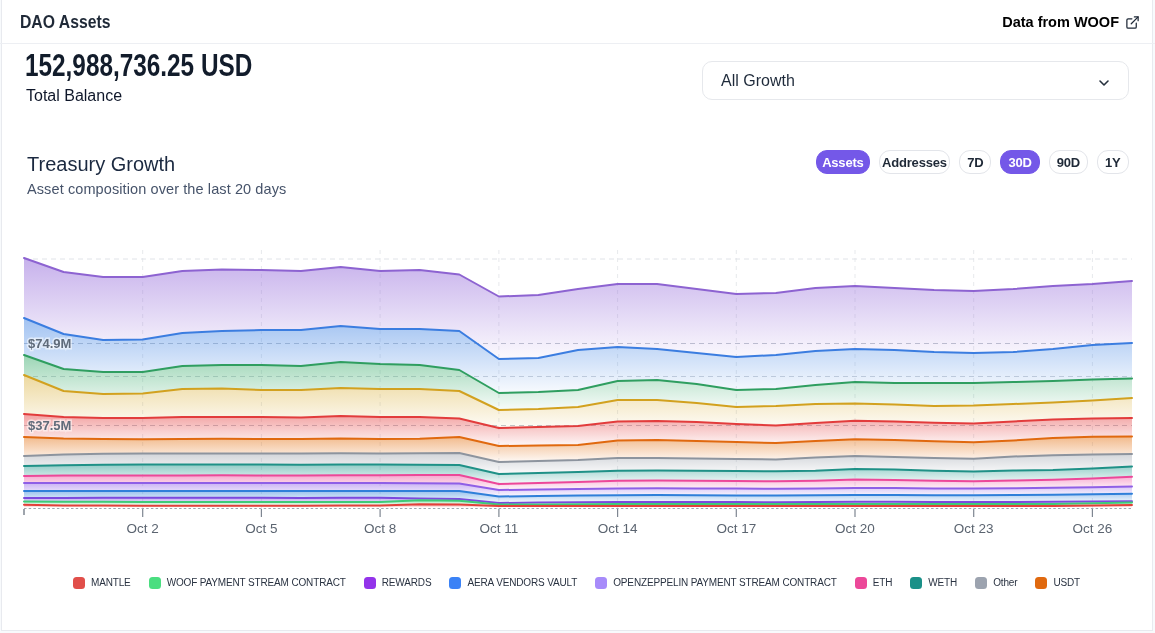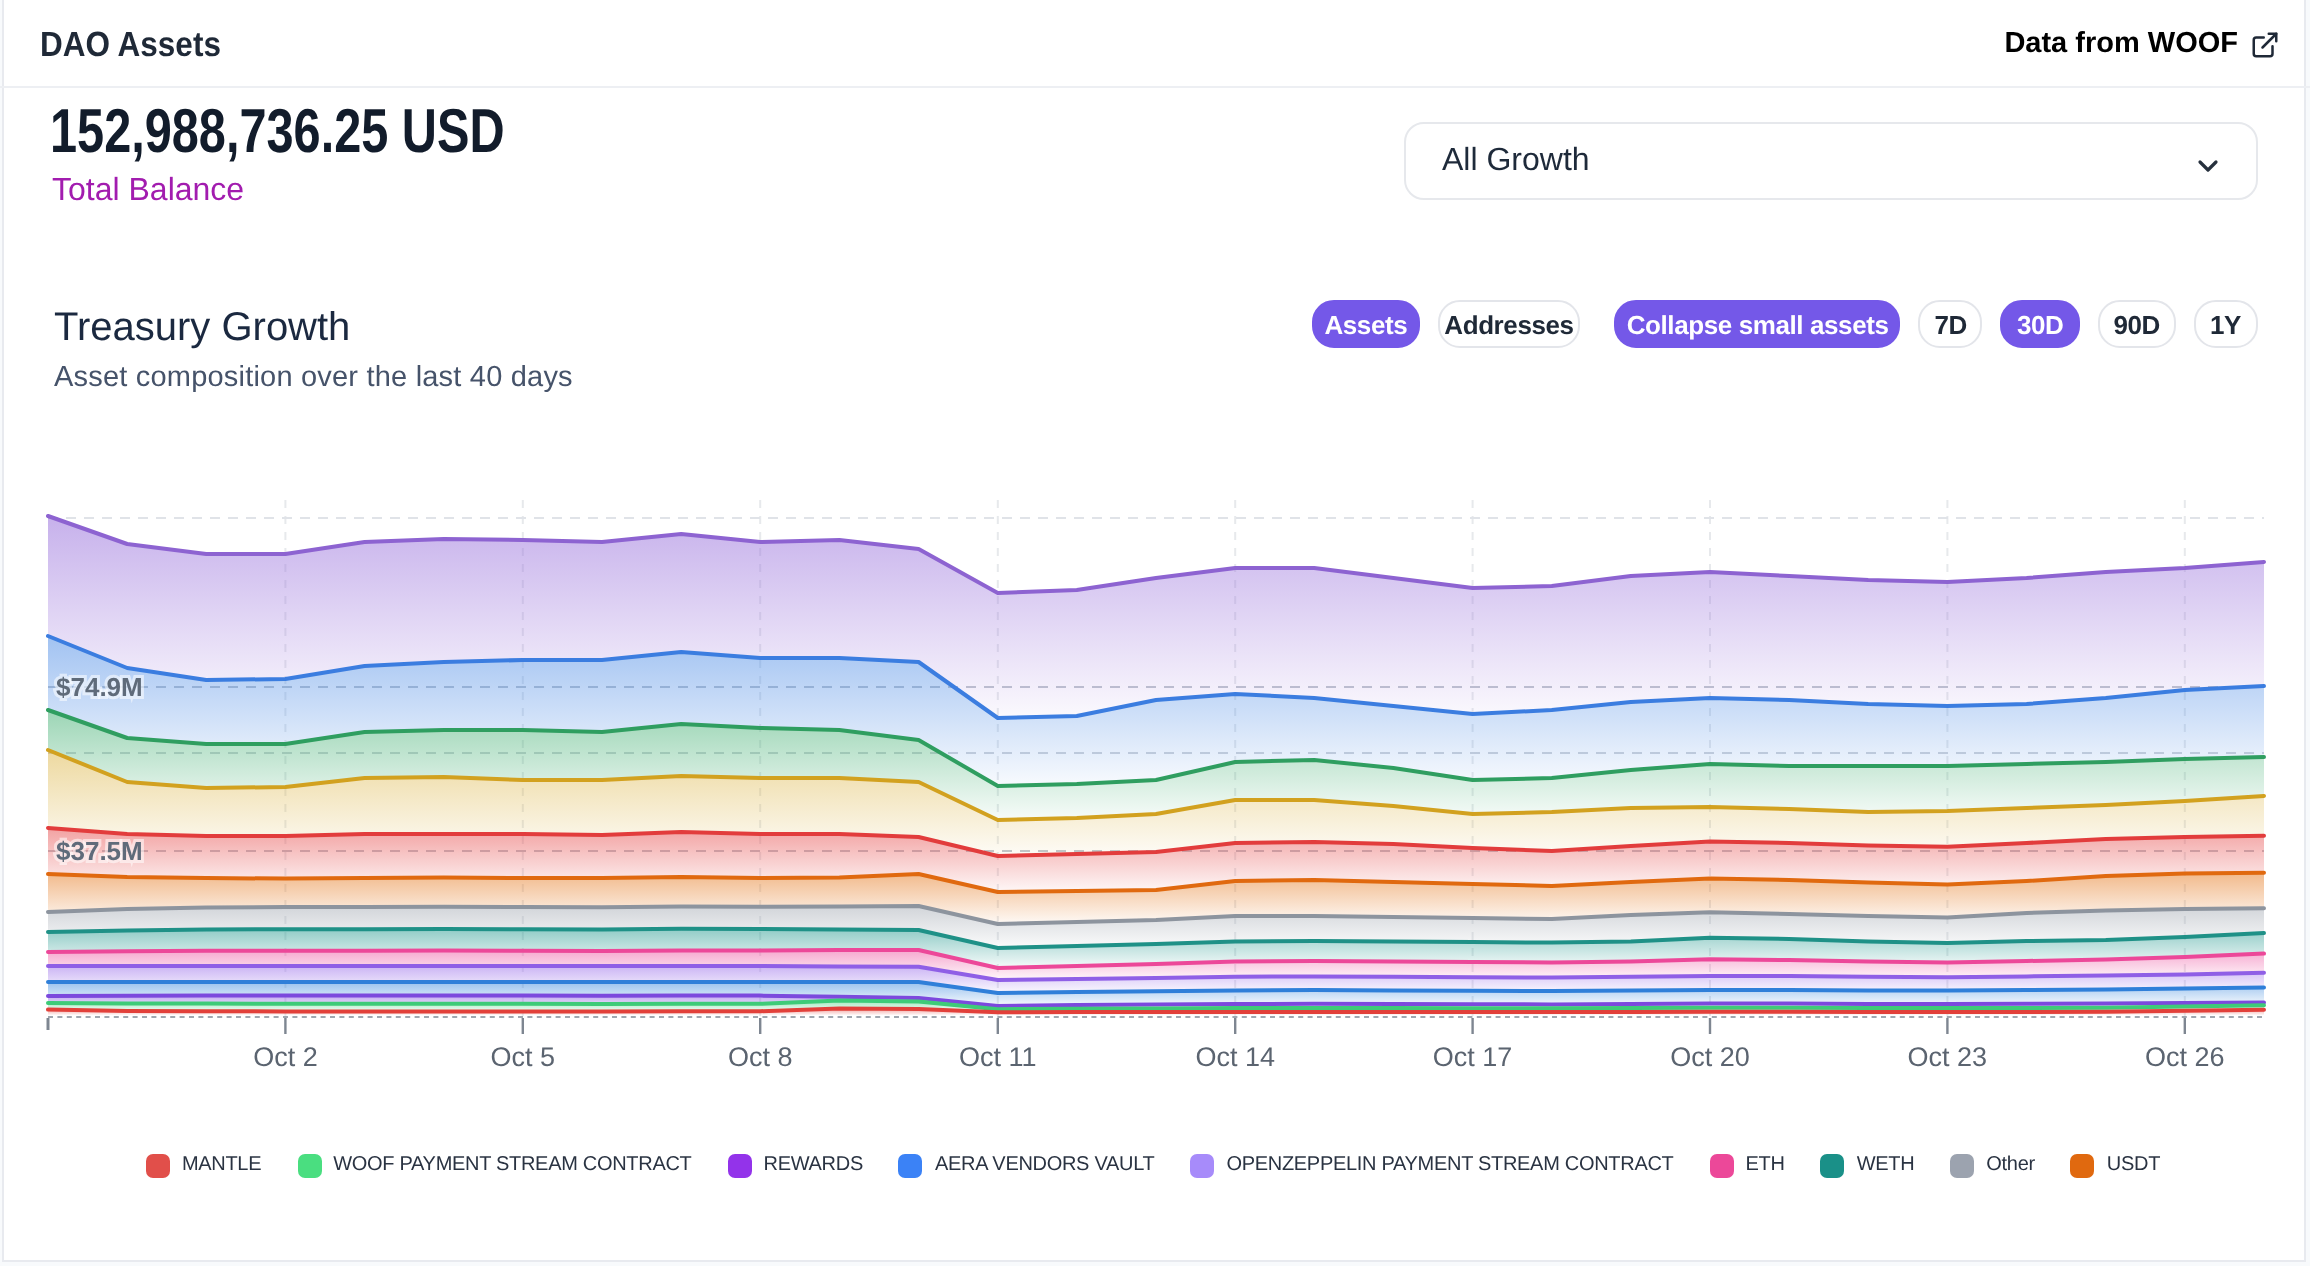--- a/index.html
+++ b/index.html
@@ -6,21 +6,21 @@
   font-family:"Liberation Sans", sans-serif; }
 .card { position:absolute; left:1px; top:-4px; width:1152px; height:635px;
   background:#ffffff; border:1px solid #e8eaef; }
 .hdr { position:absolute; left:0; top:4px; width:100%; height:40px;
   border-bottom:1px solid #edeff3;font-weight:bold; }
 .hdr .t1 { position:absolute; left:20px; top:8px; font-size:17.5px; color:#1f2937; transform:scaleX(0.9); transform-origin:0 0; }
 .hdr .t2 { position:absolute; right:36px; top:10px; font-size:14.5px; color:#000000; }
 .hdr svg.ext { position:absolute; right:15px; top:11px; }
 .bal { position:absolute; left:25px; top:48px; font-size:31px; font-weight:bold;
   color:#121c2b; transform:scaleX(0.785); transform-origin:0 0; white-space:nowrap; }
-.balsub { position:absolute; left:26px; top:87px; font-size:16px; color:#a21caf; }
+.balsub { position:absolute; left:26px; top:87px; font-size:16px; color:#0f172a; }
 .dd { position:absolute; left:702px; top:61px; width:427px; height:39px;
   border:1px solid #e6e8ec; border-radius:10px; background:#fff; }
 .dd .txt { position:absolute; left:18px; top:10px; font-size:16px; color:#1e2a3a; }
 .dd svg { position:absolute; right:16px; top:13px; }
 .sect { position:absolute; left:27px; top:153px; font-size:20px; color:#1b2940; font-weight:500; }
 .sectsub { position:absolute; left:27px; top:181px; font-size:14.5px; letter-spacing:0.1px; color:#46536a; }
 .btns { position:absolute; left:0; top:150px; width:1128.5px; display:flex;
   justify-content:flex-end; gap:9px; }
 .btn { height:24px; padding:0 5px; border-radius:11px; font-size:13px; font-weight:bold; letter-spacing:-0.2px;
   line-height:24px; color:#1f2937; background:#fff; border:1px solid #e3e5ea; white-space:nowrap; }
@@ -48,25 +48,24 @@
 </div>
 <div class="bal">152,988,736.25 USD</div>
 <div class="balsub">Total Balance</div>
 <div class="dd">
   <span class="txt">All Growth</span>
   <svg width="16" height="16" viewBox="0 0 24 24" fill="none" stroke="#26303d" stroke-width="2.4" stroke-linecap="round" stroke-linejoin="round">
       <polyline points="6 9 12 15 18 9"></polyline>
     </svg>
 </div>
 <div class="sect">Treasury Growth</div>
-<div class="sectsub">Asset composition over the last 40 days</div>
+<div class="sectsub">Asset composition over the last 20 days</div>
 <div class="btns">
   <span class="btn p">Assets</span>
   <span class="btn" style="padding:0 2.5px">Addresses</span>
-  <span class="btn p ml">Collapse small assets</span>
   <span class="btn d">7D</span>
   <span class="btn p d">30D</span>
   <span class="btn d">90D</span>
   <span class="btn d">1Y</span>
 </div>
 <svg class="chart" width="1155" height="633" viewBox="0 0 1155 633">
     <defs>
       <linearGradient id="goz" x1="0" y1="0" x2="0" y2="1">
         <stop offset="0" stop-color="#9a73dc" stop-opacity="0.56"></stop>
         <stop offset="1" stop-color="#9a73dc" stop-opacity="0.04"></stop>

